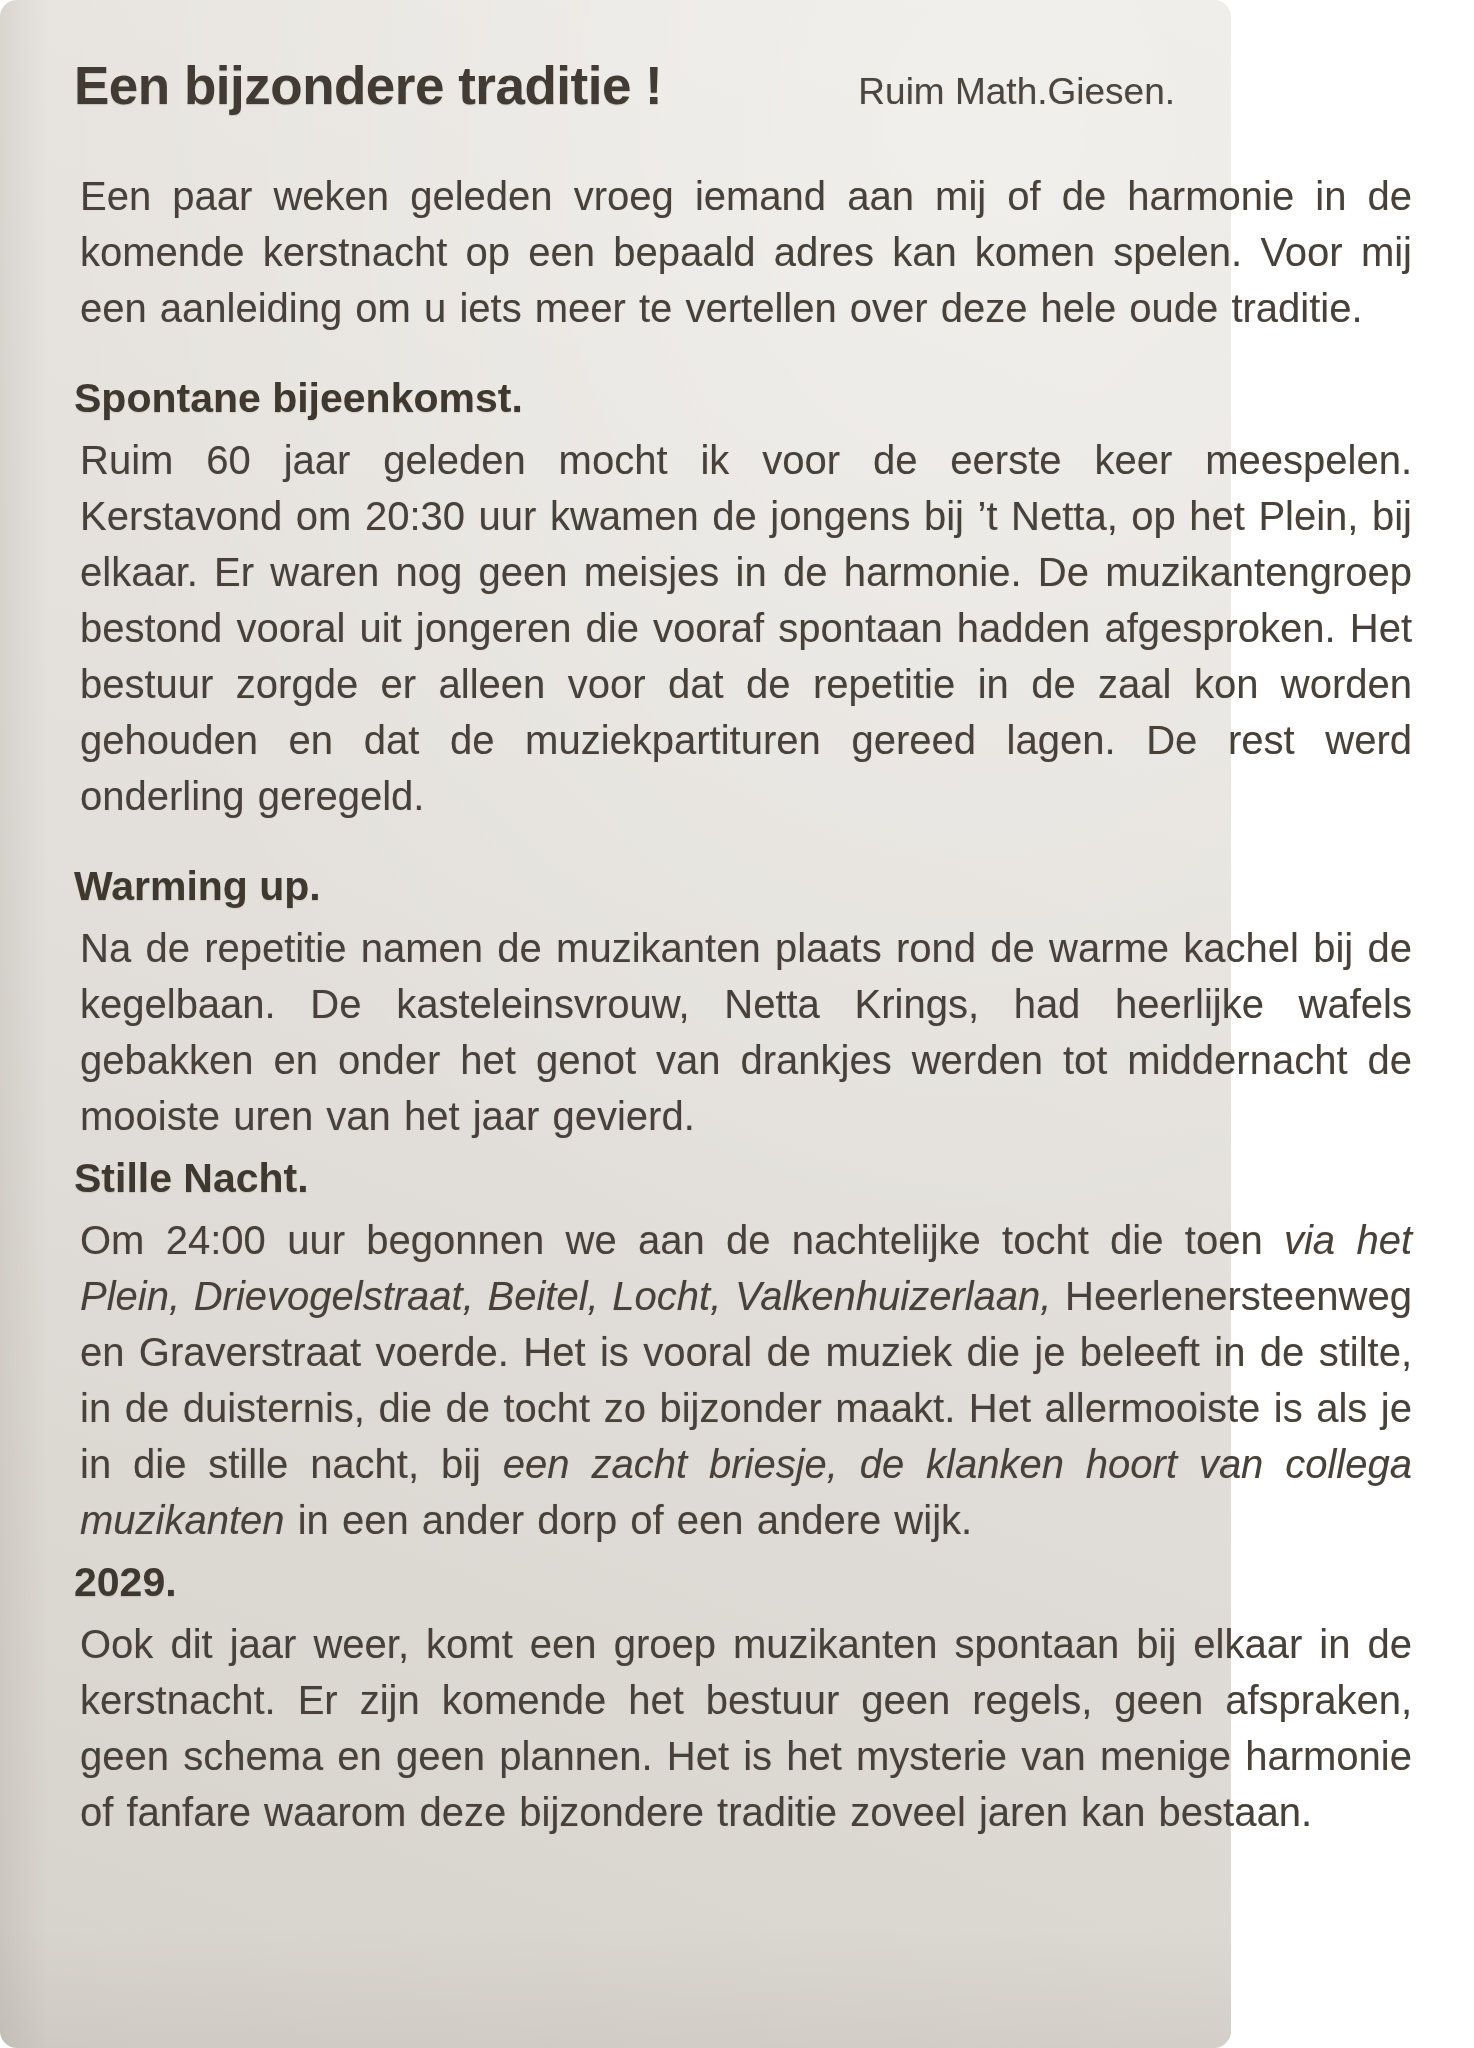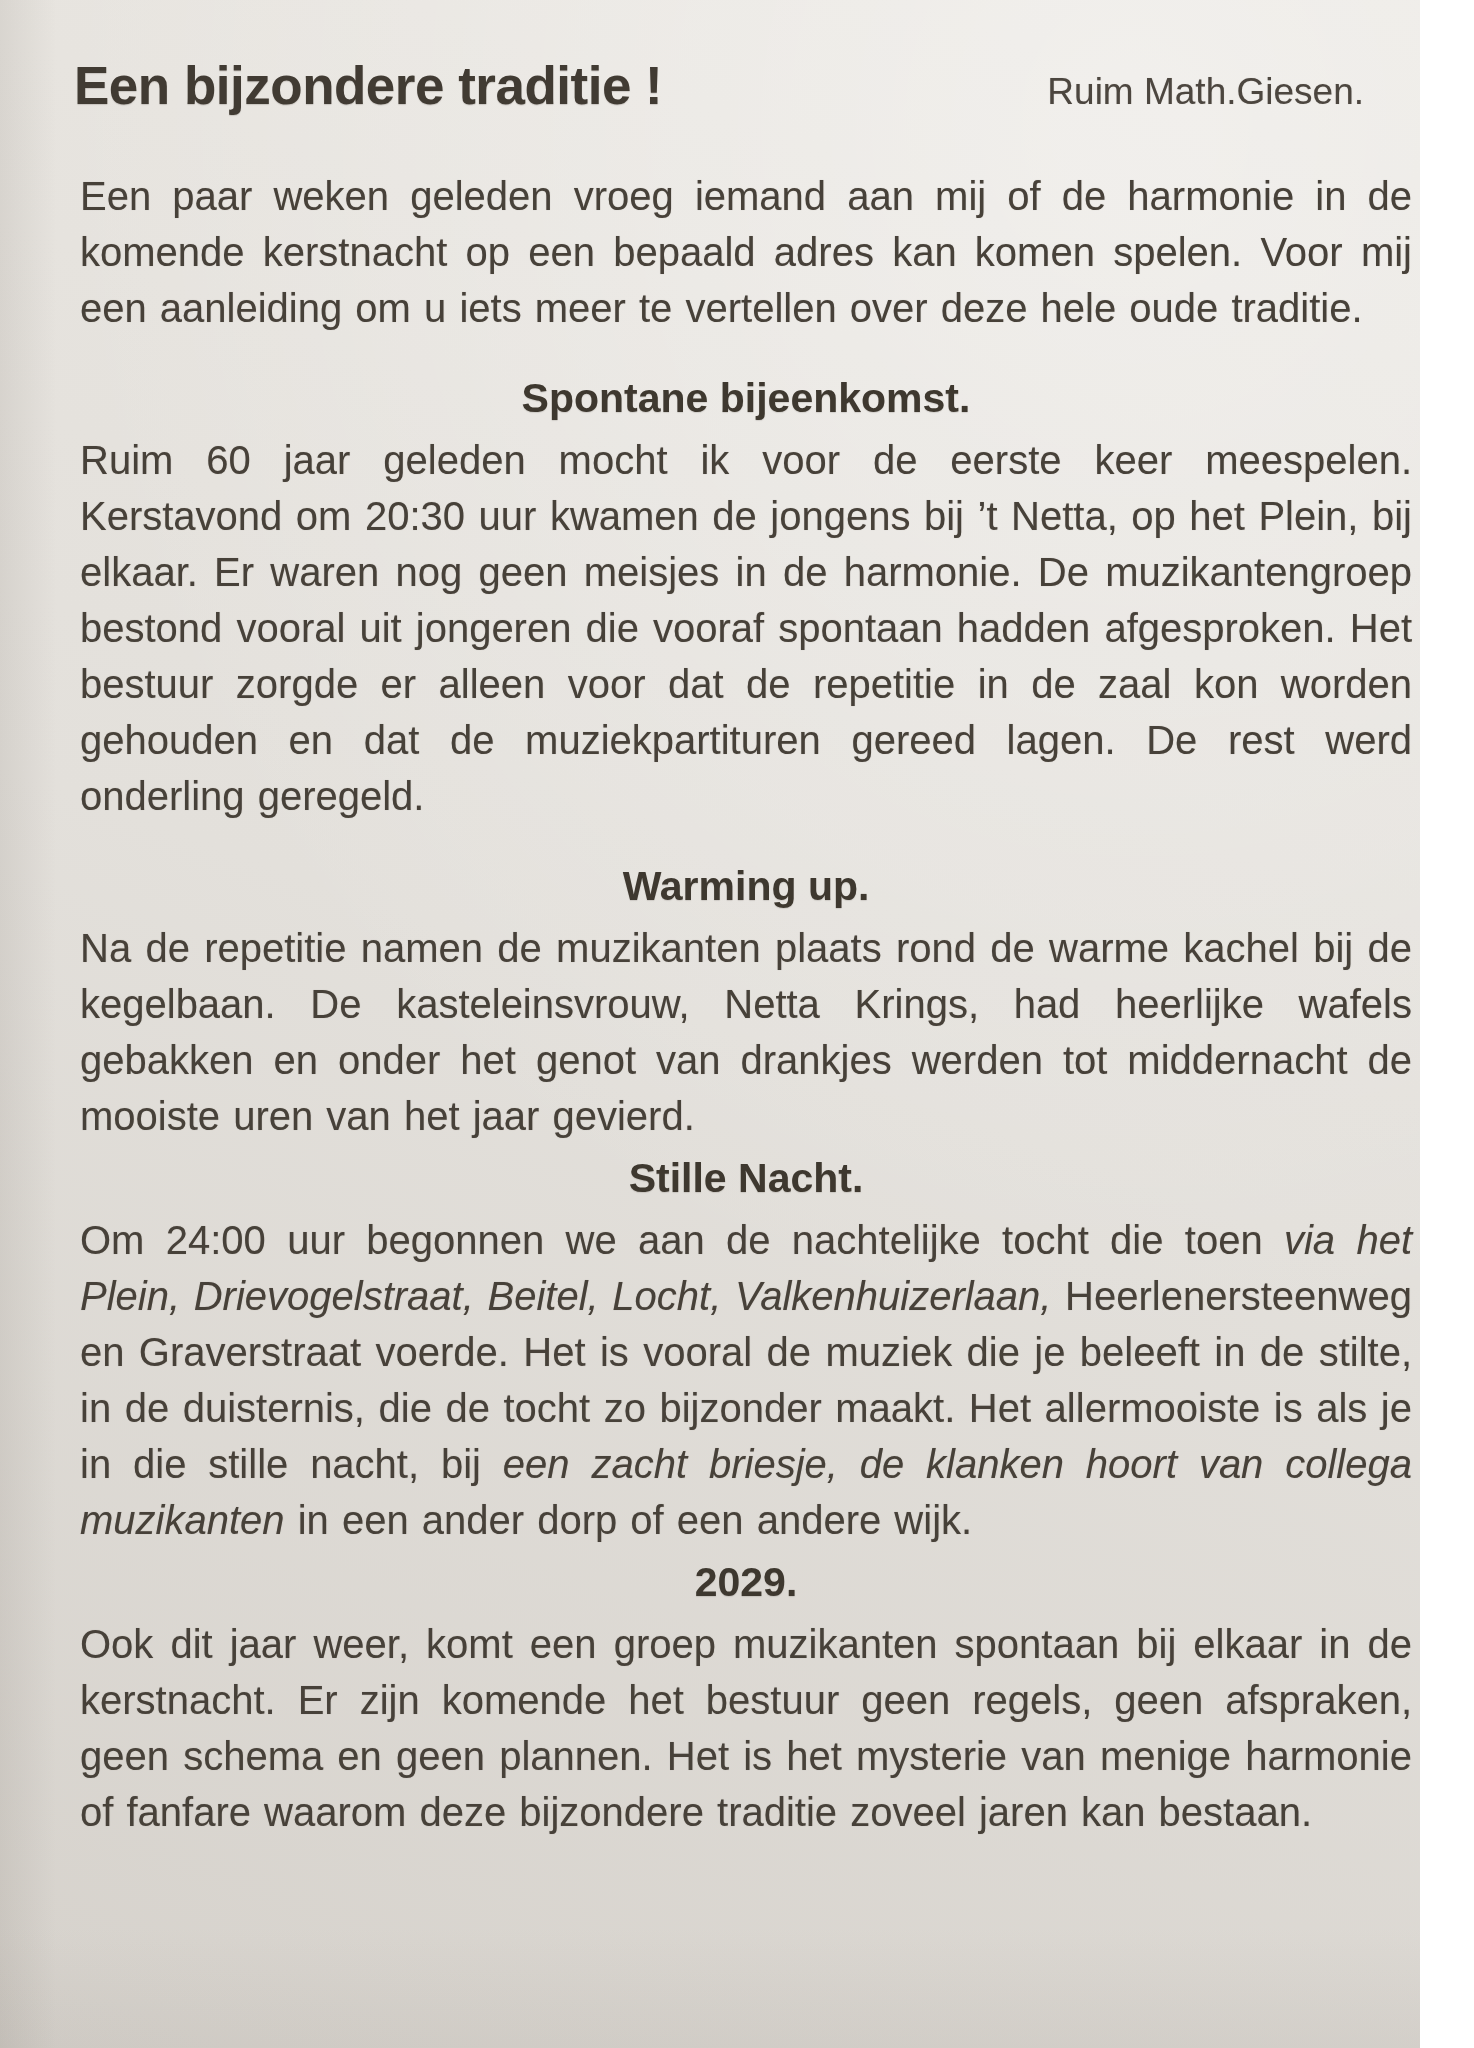--- a/index.html
+++ b/index.html
@@ -3,29 +3,30 @@
 <meta charset="utf-8">
 <style>
   html, body { margin: 0; padding: 0; }
   body {
     width: 1474px; height: 2048px;
     font-family: "Liberation Sans", sans-serif;
     overflow: hidden;
   }
   .page {
     position: relative;
-    width: 1420px; height: 2048px;
+    width: 1231px; height: 2048px;
     box-sizing: border-box;
     padding: 56px 56px 0 74px;
     background:
       linear-gradient(90deg, rgba(90,80,70,0.10), rgba(90,80,70,0) 4%),
       linear-gradient(0deg, rgba(80,70,60,0.06), rgba(80,70,60,0) 6%),
       radial-gradient(140% 110% at 80% 6%, rgba(255,255,255,0.38), rgba(255,255,255,0) 55%),
       linear-gradient(200deg, #eae7e2 0%, #e3e0db 50%, #d6d2cc 100%);
     color: #46413a;
+    border-radius: 17px;
   }
   .title-row {
     display: flex;
     justify-content: space-between;
     align-items: baseline;
     margin-bottom: 46px;
   }
   .doc-title {
     font-size: 53px;
     font-weight: bold;
@@ -50,21 +51,20 @@
     text-shadow: 0 0 1px rgba(60,52,45,0.25);
     word-spacing: 2px;
   }
   .heading {
     margin: 0;
     font-size: 41px;
     font-weight: bold;
     line-height: 56px;
     color: #3e382f;
     text-shadow: 0 1px 1px rgba(60,52,45,0.15);
-    text-align: center;
   }
   .mt-a { margin-top: 34px; }
   .mt-b { }
   .it { font-style: italic; }
 </style>
 </head>
 <body>
 
 <div class="page">
 

